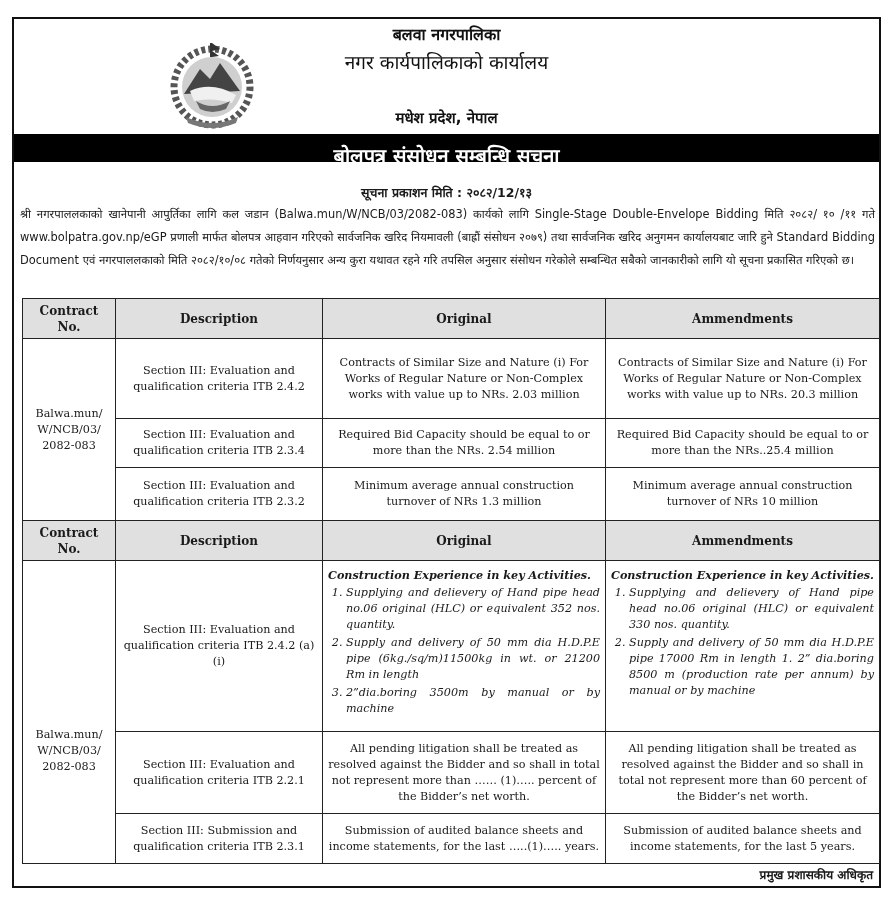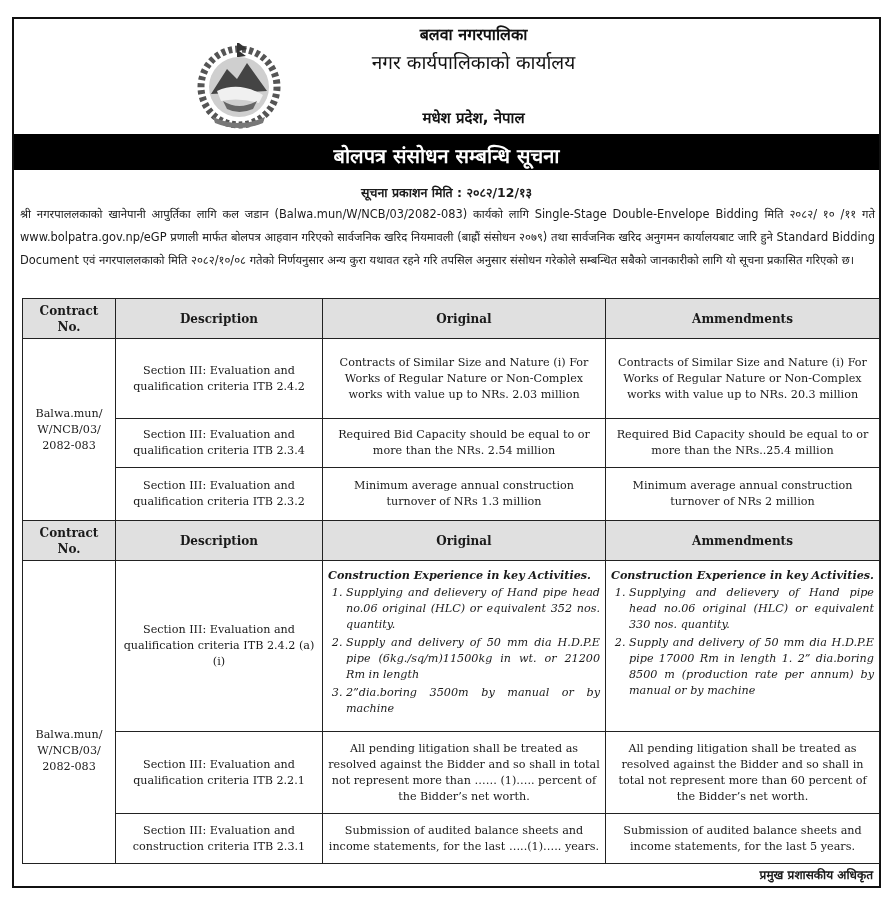--- a/index.html
+++ b/index.html
@@ -1,25 +1,25 @@
 <!DOCTYPE html>
 <html><head>
   <meta charset="utf-8">
   <style>
     html, body { margin: 0; padding: 0; background: #ffffff; }
     body { width: 896px; height: 910px; position: relative; overflow: hidden; font-family: "DejaVu Serif", serif; color: #1a1a1a; }
     .frame { position: absolute; left: 12px; top: 17px; width: 869px; height: 871px; border: 2px solid #111; box-sizing: border-box; }
-    .header { position: absolute; left: 0; top: 0; width: 689px; height: 115px; margin-left: 27px; }
+    .header { position: absolute; left: 0; top: 0; width: 689px; height: 115px; }
     .emblem { position: absolute; left: 152px; top: 20px; width: 92px; height: 92px; }
     .hline { position: absolute; left: 0; width: 865px; text-align: center; font-family: "DejaVu Sans", sans-serif; color: #111; }
     .h1 { top: 4px; font-size: 16px; font-weight: bold; }
     .h2 { top: 30px; font-size: 19px; font-weight: normal; }
     .h3 { top: 62px; font-size: 15px; font-weight: bold; }
     .h4 { top: 88px; font-size: 15px; font-weight: bold; }
-    .banner { position: absolute; left: 0; top: 115px; width: 865px; height: 36px; background: #000; color: #fff; text-align: center; font-family: "DejaVu Sans", sans-serif; font-weight: bold; font-size: 20px; line-height: 44px; }
+    .banner { position: absolute; left: 0; top: 115px; width: 865px; height: 28px; background: #000; color: #fff; text-align: center; font-family: "DejaVu Sans", sans-serif; font-weight: bold; font-size: 20px; line-height: 44px; }
     .date-line { position: absolute; left: 0; top: 165px; width: 865px; text-align: center; font-family: "DejaVu Sans", sans-serif; font-weight: bold; font-size: 12.5px; }
     .intro { position: absolute; left: 6px; top: 184px; width: 855px; font-family: "DejaVu Sans", sans-serif; font-size: 11.4px; line-height: 23px; text-align: justify; }
     table.amend { position: absolute; left: 8px; top: 279px; width: 857px; border-collapse: collapse; table-layout: fixed; font-family: "DejaVu Serif", serif; font-size: 11.2px; line-height: 16px; }
     table.amend td, table.amend th { border: 1.5px solid #222; text-align: center; vertical-align: middle; padding: 2px 5px; }
     table.amend th { background: #e0e0e0; font-weight: bold; font-size: 12px; }
     .col1 { width: 93px; } .col2 { width: 207px; } .col3 { width: 283px; } .col4 { width: 274px; }
     tr.hdr { height: 40px; }
     tr.r1 { height: 80px; } tr.r2 { height: 49px; } tr.r3 { height: 53px; }
     tr.r4 { height: 171px; } tr.r5 { height: 82px; } tr.r6 { height: 50px; }
     .list-cell { text-align: left !important; vertical-align: top !important; padding-top: 6px !important; font-style: italic; }
@@ -75,21 +75,21 @@
       <td>Contracts of Similar Size and Nature (i) For Works of Regular Nature or Non-Complex works with value up to NRs. 20.3 million</td>
     </tr>
     <tr class="r2">
       <td>Section III: Evaluation and qualification criteria ITB 2.3.4</td>
       <td>Required Bid Capacity should be equal to or more than the NRs. 2.54 million</td>
       <td>Required Bid Capacity should be equal to or more than the NRs..25.4 million</td>
     </tr>
     <tr class="r3">
       <td>Section III: Evaluation and qualification criteria ITB 2.3.2</td>
       <td>Minimum average annual construction turnover of NRs 1.3 million</td>
-      <td>Minimum average annual construction turnover of NRs 2 million</td>
+      <td>Minimum average annual construction turnover of NRs 10 million</td>
     </tr>
     <tr class="hdr">
       <th>Contract No.</th>
       <th>Description</th>
       <th>Original</th>
       <th>Ammendments</th>
     </tr>
     <tr class="r4">
       <td rowspan="3" style="vertical-align: middle; padding-top: 80px;">Balwa.mun/ W/NCB/03/ 2082-083</td>
       <td>Section III: Evaluation and qualification criteria ITB 2.4.2 (a) (i)</td>
@@ -108,21 +108,21 @@
           <li>Supply and delivery of 50 mm dia H.D.P.E pipe 17000 Rm in length 1. 2” dia.boring 8500 m (production rate per annum) by manual or by machine</li>
         </ol>
       </td>
     </tr>
     <tr class="r5">
       <td>Section III: Evaluation and qualification criteria ITB 2.2.1</td>
       <td>All pending litigation shall be treated as resolved against the Bidder and so shall in total not represent more than …… (1)….. percent of the Bidder’s net worth.</td>
       <td>All pending litigation shall be treated as resolved against the Bidder and so shall in total not represent more than 60 percent of the Bidder’s net worth.</td>
     </tr>
     <tr class="r6">
-      <td>Section III: Evaluation and construction criteria ITB 2.3.1</td>
+      <td>Section III: Submission and qualification criteria ITB 2.3.1</td>
       <td>Submission of audited balance sheets and income statements, for the last …..(1)….. years.</td>
       <td>Submission of audited balance sheets and income statements, for the last 5 years.</td>
     </tr>
   </tbody>
     </table>
 
   <div class="signature">प्रमुख प्रशासकीय अधिकृत</div>
 </div>
 
 </body></html>

